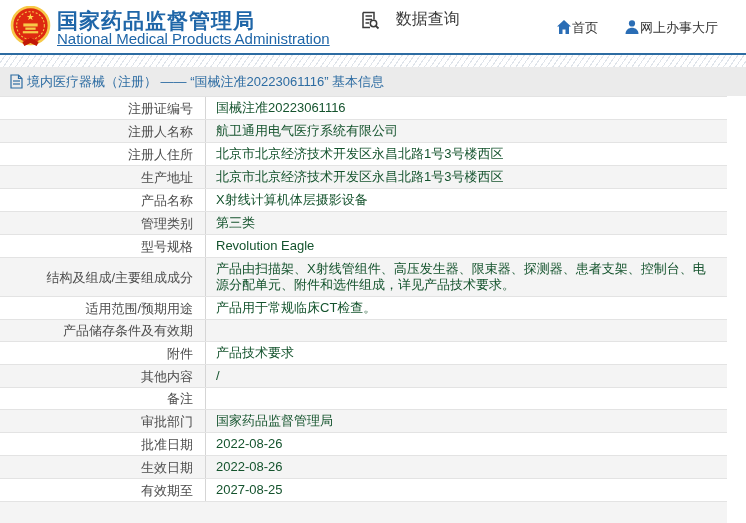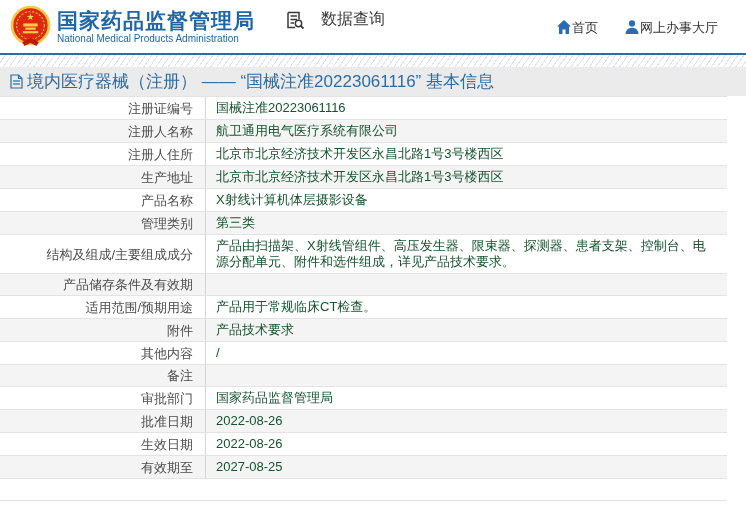--- a/index.html
+++ b/index.html
@@ -5,37 +5,37 @@
   * { margin:0; padding:0; box-sizing:border-box; }
   html,body { width:746px; height:523px; background:#fff; overflow:hidden;
     font-family:"Liberation Sans","DejaVu Sans",sans-serif; }
 
   
   .header { height:53px; background:#fff; display:flex; align-items:center; padding:0 28px 0 10px; }
   .logo-group { display:flex; align-items:center; }
   .emblem { width:41px; height:41px; flex:0 0 auto; }
   .org-titles { margin-left:6px; display:flex; flex-direction:column; }
   .org-name { font-size:21px; font-weight:bold; color:#1f66a8; letter-spacing:1px; line-height:24px; }
-  .org-name-en { font-size:10px; color:#1f66a8; line-height:12px; }
+  .org-name-en { font-size:15px; color:#1f66a8; line-height:12px;text-decoration:underline; }
   .data-query { display:flex; align-items:center; margin-left:30px; margin-top:-14px; cursor:pointer; }
   .data-query svg { width:20px; height:20px; }
   .data-query-label { font-size:16px; color:#3a3a3a; margin-left:16px; }
   .header-spacer { flex:1; }
   .top-nav { display:flex; gap:26px; align-items:flex-start; }
   .nav-item { display:flex; flex-direction:row; align-items:center; cursor:pointer; }
   .nav-item svg { width:16px; height:16px; }
   .nav-item-label { font-size:13px; color:#333; margin-top:3px; white-space:nowrap; }
 
   
   .blue-line { height:2px; background:#2d6ca2; }
   .hatch-strip { height:12px; background:
     repeating-linear-gradient(125deg,#ffffff 0px,#ffffff 4px,#dfe4ea 4px,#dfe4ea 5px); }
   .breadcrumb-bar { height:29px; background:#ebebeb; display:flex; align-items:center; padding-left:10px; }
   .breadcrumb-bar svg { width:13px; height:15px; flex:0 0 auto; }
-  .breadcrumb-text { font-size:17px; color:#2d6ca2; margin-left:4px; }
+  .breadcrumb-text { font-size:13px; color:#2d6ca2; margin-left:4px; }
 
   
   .info-table { width:727px; border-top:1px solid #e3e3e3; }
   .row { display:flex; border-bottom:1px solid #e3e3e3; background:#fff; min-height:22px; }
   .row:nth-child(even) { background:#f4f4f4; }
   .cell-label { width:206px; flex:0 0 auto; text-align:right; padding:3px 12px 3px 4px;
     border-right:1px solid #d5d5d5; color:#4c4c4c; font-size:13px; line-height:15px;
     display:flex; justify-content:flex-end; align-items:center; }
   .cell-value { flex:1; padding:3px 10px; color:#14532d; font-size:13px; line-height:16px;
     display:flex; align-items:center; }
@@ -125,30 +125,34 @@
   </div>
   <div class="row">
     <div class="cell-label">产品名称</div>
     <div class="cell-value">X射线计算机体层摄影设备</div>
   </div>
   <div class="row">
     <div class="cell-label">管理类别</div>
     <div class="cell-value">第三类</div>
   </div>
   <div class="row">
+    <div class="cell-label">型号规格</div>
+    <div class="cell-value">Revolution Eagle</div>
+  </div>
+  <div class="row">
     <div class="cell-label">结构及组成/主要组成成分</div>
     <div class="cell-value">产品由扫描架、X射线管组件、高压发生器、限束器、探测器、患者支架、控制台、电源分配单元、附件和选件组成，详见产品技术要求。</div>
   </div>
   <div class="row">
+    <div class="cell-label">适用范围/预期用途</div>
+    <div class="cell-value">产品用于常规临床CT检查。</div>
+  </div>
+  <div class="row">
     <div class="cell-label">产品储存条件及有效期</div>
     <div class="cell-value"></div>
-  </div>
-  <div class="row">
-    <div class="cell-label">适用范围/预期用途</div>
-    <div class="cell-value">产品用于常规临床CT检查。</div>
   </div>
   <div class="row">
     <div class="cell-label">附件</div>
     <div class="cell-value">产品技术要求</div>
   </div>
   <div class="row">
     <div class="cell-label">其他内容</div>
     <div class="cell-value">/</div>
   </div>
   <div class="row">

